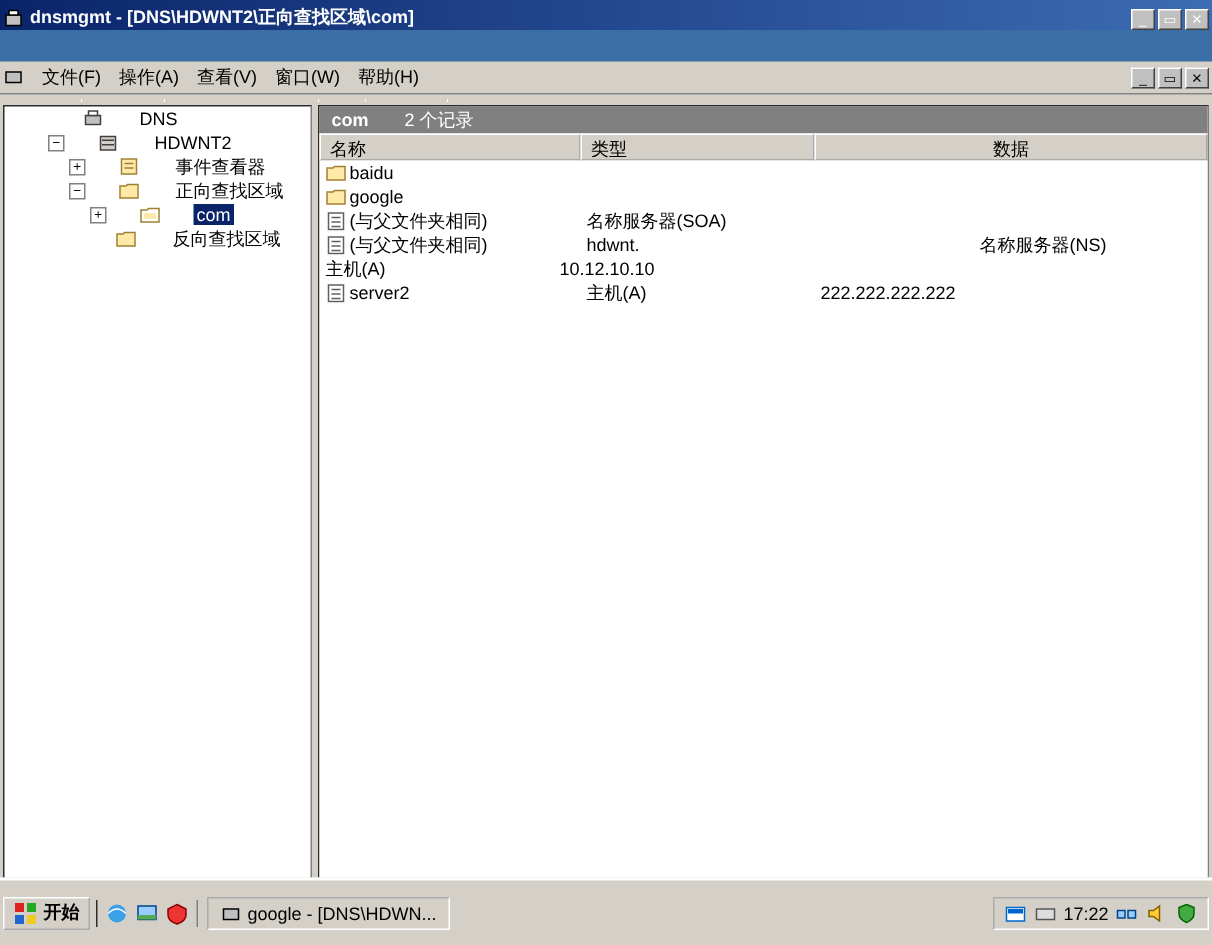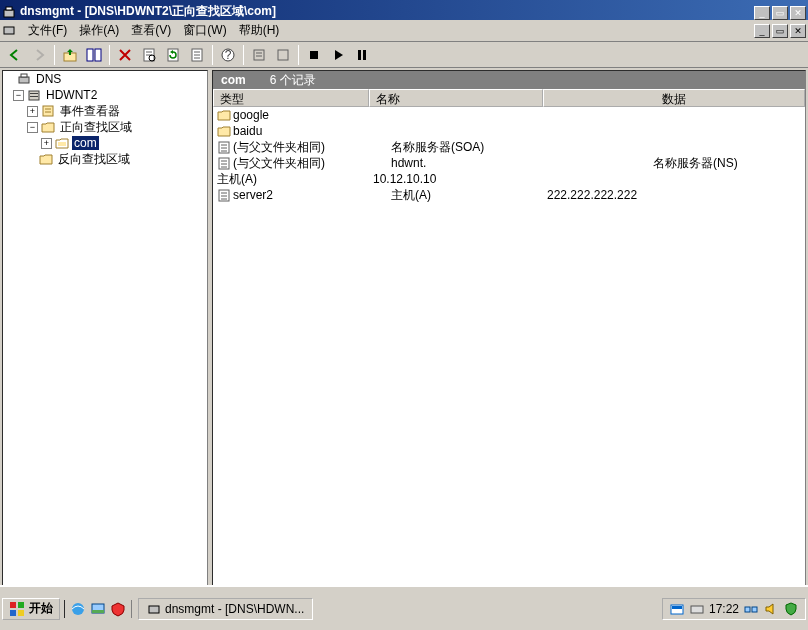--- a/index.html
+++ b/index.html
@@ -6,21 +6,21 @@
 body { background: #3a6ea5; width: 808px; height: 630px; overflow: hidden; position: relative; }
 
 
 .titlebar { height: 20px; background: linear-gradient(to right, #0a246a, #3c6cb4); color: #fff; display: flex; align-items: flex-end; padding: 0 2px; }
 .titlebar .icon { width: 14px; height: 14px; margin-right: 4px; display:flex;align-items:center;justify-content:center;}
 .titlebar .title { flex: 1; font-weight: bold; }
 .titlebar .winbtns { display: flex; gap: 0; }
 .winbtn { width: 16px; height: 14px; background: #c0c0c0; border: 1px solid #fff; border-right-color:#404040; border-bottom-color:#404040; display: flex; align-items: center; justify-content: center; font-family: Arial; font-size: 9px; margin-left:2px; cursor: pointer; }
 
 
-.menubar { height: 22px; background: #d4d0c8; display: flex; align-items: center; padding: 0 2px; border-bottom: 1px solid #808080; }
+.menubar { height: 22px; background: #d4d0c8; display: flex; align-items: center; padding: 0 2px; border-bottom: 1px solid #808080; margin-top: 21px; }
 .menubar .menuicon { width:16px; height:16px; margin-right:4px;}
 .menuitem { padding: 2px 6px; cursor: pointer; }
 .mdi-btns { margin-left: auto; display:flex; gap:0;}
 .mdi-btns .winbtn { width:16px; height:14px; }
 
 
 .toolbar { height: 26px; background: #d4d0c8; display: flex; align-items: center; padding: 1px 4px; gap: 2px; border-bottom: 1px solid #808080; }
 .tbtn { width: 22px; height: 22px; display: flex; align-items: center; justify-content: center; cursor: pointer; border: 1px solid transparent; }
 .tbtn.disabled { opacity: 0.4; cursor: default; }
 .tsep { width: 1px; height: 20px; background: #808080; border-right: 1px solid #fff; margin: 0 2px; }
@@ -41,21 +41,21 @@
 .rows { flex: 1; background: #fff; overflow: auto; }
 .row { display: flex; height: 16px; align-items: center; }
 .row .cell { display:flex; align-items:center; gap:2px; padding-left:4px; overflow:hidden; white-space:nowrap;}
 .row .cell.name { width: 174px; }
 .row .cell.type { width: 156px; }
 .row .cell.data { flex: 1; }
 
 
 .tree ul { list-style: none; }
 .tree li { white-space: nowrap; }
-.treeitem { display: flex; align-items: center; height: 16px; cursor: pointer; }
+.treeitem { display: flex; align-items: center; height: 16px; cursor: pointer; gap: 19px; }
 .treeitem .ind { display:inline-block; }
 .treeitem .exp { width: 11px; height: 11px; border: 1px solid #808080; display: inline-flex; align-items: center; justify-content: center; font-size: 9px; line-height: 1; margin-right: 2px; background:#fff;}
 .treeitem .noexp { width: 11px; display:inline-block; }
 .treeitem .ticon { width: 16px; height: 16px; display:inline-flex;align-items:center;justify-content:center; margin-right:2px;}
 .treeitem .label { padding: 0 2px; }
 .treeitem.selected .label { background: #0a246a; color: #fff; }
 
 
 .statusbar { position:absolute; bottom:30px; left:0; right:0; height:8px; background:#d4d0c8; border-top: 1px solid #fff;}
 
@@ -288,48 +288,48 @@
         </ul>
       </li>
     </ul>
   </div>
 
   <div class="splitter"></div>
 
   <div class="listarea">
     <div class="listheader-dark">
       <span class="zone">com</span>
-      <span>6 个记录</span>
+      <span>2 个记录</span>
     </div>
     <div class="cols">
+      <div class="col name">名称</div>
       <div class="col type">类型</div>
-      <div class="col name">名称</div>
       <div class="col data">数据</div>
     </div>
     <div class="rows" id="rows">
         <div class="row">
           <div class="cell name">
             <span>
               <svg width="14" height="14">
                 <path d="M1 4 L5 4 L6 3 L13 3 L13 12 L1 12 Z" fill="#ffe9a8" stroke="#a08030"></path>
               </svg>
             </span>
-            <span>google</span>
+            <span>baidu</span>
           </div>
           <div class="cell type"></div>
           <div class="cell data"></div>
         </div>
         <div class="row">
           <div class="cell name">
             <span>
               <svg width="14" height="14">
                 <path d="M1 4 L5 4 L6 3 L13 3 L13 12 L1 12 Z" fill="#ffe9a8" stroke="#a08030"></path>
               </svg>
             </span>
-            <span>baidu</span>
+            <span>google</span>
           </div>
           <div class="cell type"></div>
           <div class="cell data"></div>
         </div>
         <div class="row">
           <div class="cell name">
             <span>
               <svg width="14" height="14">
                 <rect x="2" y="2" width="10" height="11" fill="#fff" stroke="#606060"></rect>
                 <line x1="4" y1="5" x2="10" y2="5" stroke="#606060"></line>
@@ -407,21 +407,21 @@
     <div class="qlbtn">
         <svg width="16" height="16">
           <path d="M8 2 L14 5 L14 9 Q14 13 8 15 Q2 13 2 9 L2 5 Z" fill="#e33" stroke="#800"></path>
         </svg>
       </div>
   </div>
   <div class="taskbtn">
     <svg width="14" height="14">
         <rect x="2" y="4" width="10" height="7" fill="#c0c0c0" stroke="#000"></rect>
       </svg>
-    <span>dnsmgmt - [DNS\HDWN...</span>
+    <span>google - [DNS\HDWN...</span>
   </div>
   <div class="tray">
     <span class="ticon">
         <svg width="14" height="14">
           <rect x="1" y="3" width="12" height="9" fill="#fff" stroke="#06c"></rect>
           <rect x="2" y="4" width="10" height="3" fill="#06c"></rect>
         </svg>
       </span>
     <span class="ticon">
         <svg width="14" height="14">

